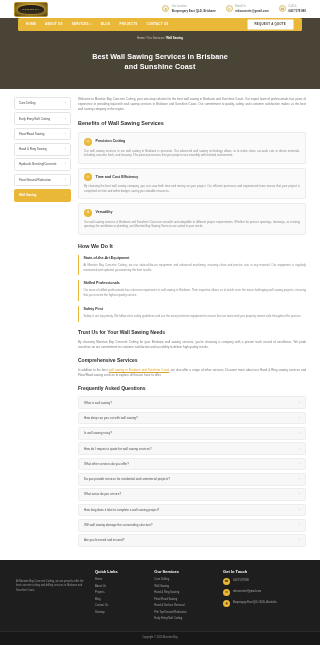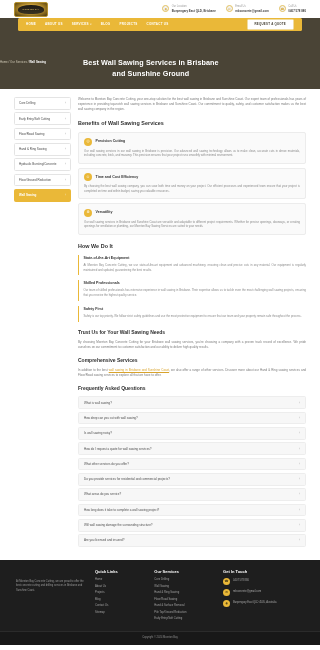--- a/index.html
+++ b/index.html
@@ -58,23 +58,22 @@
   .caret{ font-size:2.4px; opacity:.9; }
   .quote-btn{
     margin-left:auto; background:#fff; color:#3f3a2d; font-size:2.9px; font-weight:bold;
     padding:2.4px 7px; border-radius:1.5px; letter-spacing:.25px; white-space:nowrap;
     border:0.4px solid #f0dca0; cursor:pointer;
   }
 
   
   .hero{
     background:#4a4436; height:58px;
-    display:flex; align-items:center; justify-content:flex-start;
+    display:flex; flex-direction:column; align-items:center; justify-content:flex-start;
     padding-top:5px;
-    gap:37px;
   }
   .crumb{ font-size:2.9px; color:#cfc8b5; }
   .crumb b{ color:#ffffff; }
   .hero-h1{
     margin-top:12px; color:#fff; font-size:7.2px; font-weight:bold; text-align:center;
     line-height:1.42; letter-spacing:.1px;
   }
 
   
   .page{ display:flex; gap:7px; padding:8px 14px 0 14px; }
@@ -204,21 +203,21 @@
     <span class="quote-btn">REQUEST A QUOTE</span>
   </div>
 </div>
 
 <div class="hero">
   <div class="crumb">
     <span>Home / Our Services / </span><b>Wall Sawing</b>
   </div>
   <div class="hero-h1">
     <span>Best Wall Sawing Services in Brisbane</span><br>
-    <span>and Sunshine Ground</span>
+    <span>and Sunshine Coast</span>
   </div>
 </div>
 
 <div class="page">
 
   <div class="side">
     <div class="side-item">
       <span>Core Drilling</span>
       <span class="chev">›</span>
     </div>

